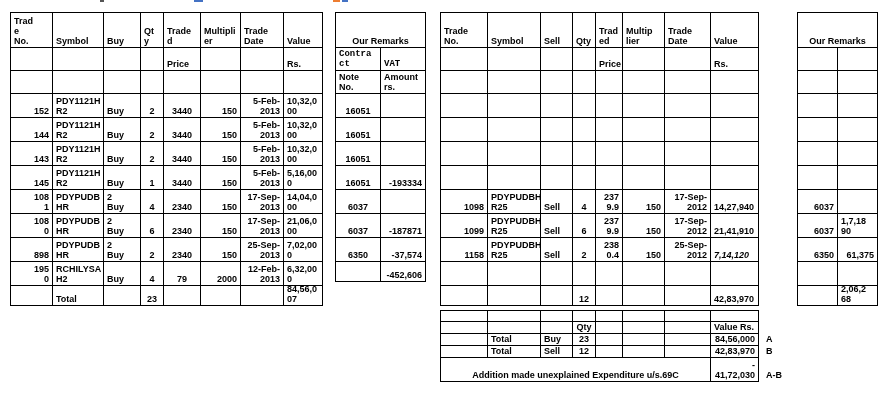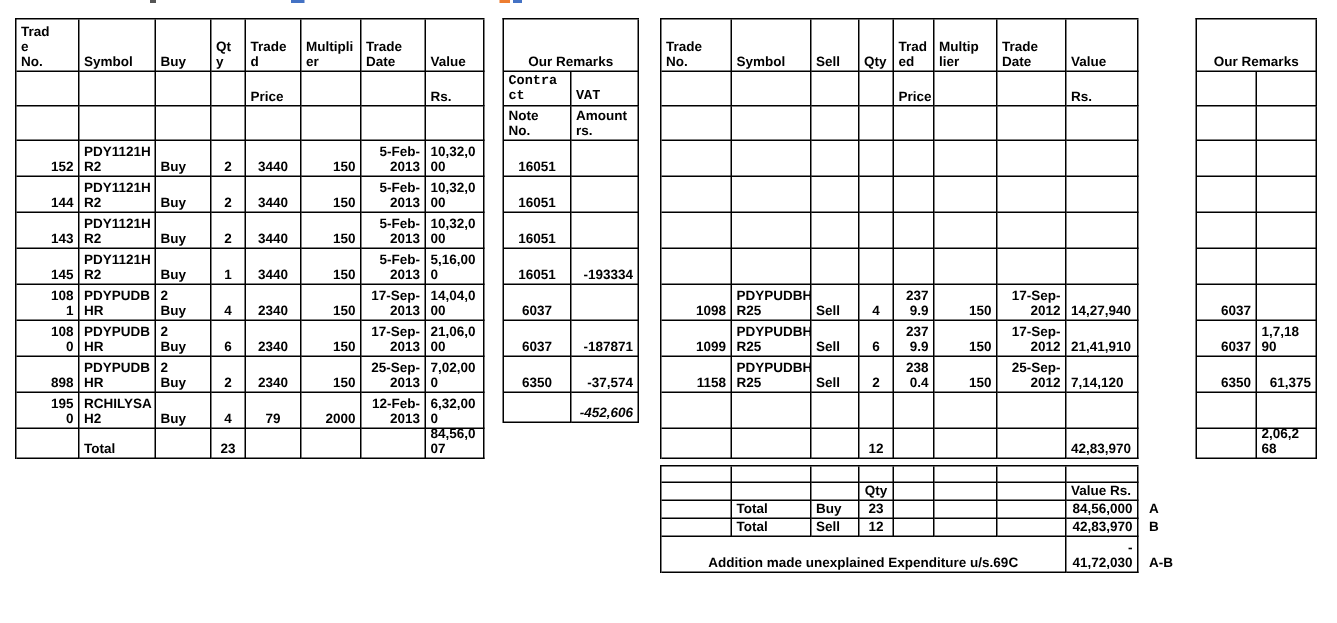--- a/index.html
+++ b/index.html
@@ -237,21 +237,21 @@
       <div class="tcell" style="width: 45px; text-align: right; justify-content: flex-end;"></div>
     </div>
     <div class="trow" style="height: 24px;">
       <div class="tcell" style="width: 45px; text-align: center; justify-content: center;">6037</div>
       <div class="tcell" style="width: 45px; text-align: right; justify-content: flex-end;">-187871</div>
     </div>
     <div class="trow" style="height: 24px;">
       <div class="tcell" style="width: 45px; text-align: center; justify-content: center;">6350</div>
       <div class="tcell" style="width: 45px; text-align: right; justify-content: flex-end;">-37,574</div>
     </div>
-    <div class="trow" style="height: 20px; font-style: italic;">
+    <div class="trow" style="height: 20px;">
       <div class="tcell" style="width: 45px; text-align: center; justify-content: center;"></div>
       <div class="tcell" style="width: 45px; text-align: right; justify-content: flex-end;">-452,606</div>
     </div>
   </div>
 <div class="table" style="left: 440px; top: 12px;">
     <div class="trow" style="height: 35px;">
       <div class="tcell" style="width: 47px; text-align: left; justify-content: flex-start;">Trade
 No.</div>
       <div class="tcell" style="width: 53px; text-align: left; justify-content: flex-start;">Symbol</div>
       <div class="tcell" style="width: 32px; text-align: left; justify-content: flex-start;">Sell</div>
@@ -354,21 +354,21 @@
       <div class="tcell" style="width: 47px; text-align: right; justify-content: flex-end;">1158</div>
       <div class="tcell" style="width: 53px; text-align: left; justify-content: flex-start;">PDYPUDBH
 R25</div>
       <div class="tcell" style="width: 32px; text-align: left; justify-content: flex-start;">Sell</div>
       <div class="tcell" style="width: 23px; text-align: center; justify-content: center;">2</div>
       <div class="tcell" style="width: 27px; text-align: right; justify-content: flex-end;">238
 0.4</div>
       <div class="tcell" style="width: 42px; text-align: right; justify-content: flex-end;">150</div>
       <div class="tcell" style="width: 46px; text-align: right; justify-content: flex-end;">25-Sep-
 2012</div>
-      <div class="tcell" style="width: 48px; text-align: left; justify-content: flex-start;">7,14,120</div>
+      <div class="tcell" style="width: 48px; text-align: left; justify-content: flex-start; font-style: italic;">7,14,120</div>
     </div>
     <div class="trow" style="height: 24px;">
       <div class="tcell" style="width: 47px; text-align: right; justify-content: flex-end;"></div>
       <div class="tcell" style="width: 53px; text-align: left; justify-content: flex-start;"></div>
       <div class="tcell" style="width: 32px; text-align: left; justify-content: flex-start;"></div>
       <div class="tcell" style="width: 23px; text-align: center; justify-content: center;"></div>
       <div class="tcell" style="width: 27px; text-align: right; justify-content: flex-end;"></div>
       <div class="tcell" style="width: 42px; text-align: right; justify-content: flex-end;"></div>
       <div class="tcell" style="width: 46px; text-align: right; justify-content: flex-end;"></div>
       <div class="tcell" style="width: 48px; text-align: left; justify-content: flex-start;"></div>

